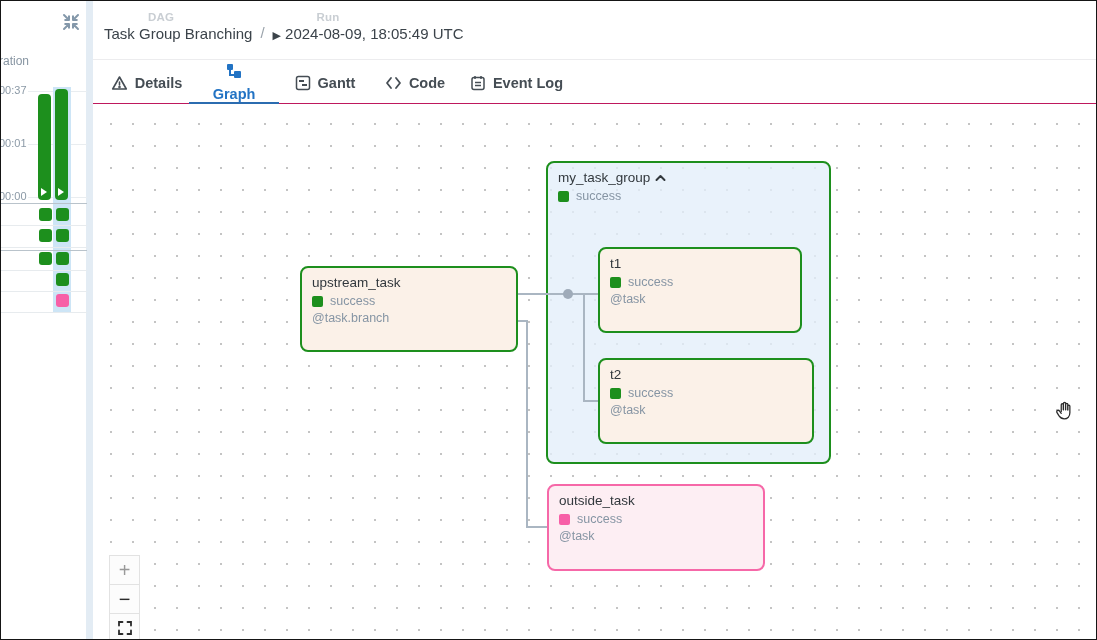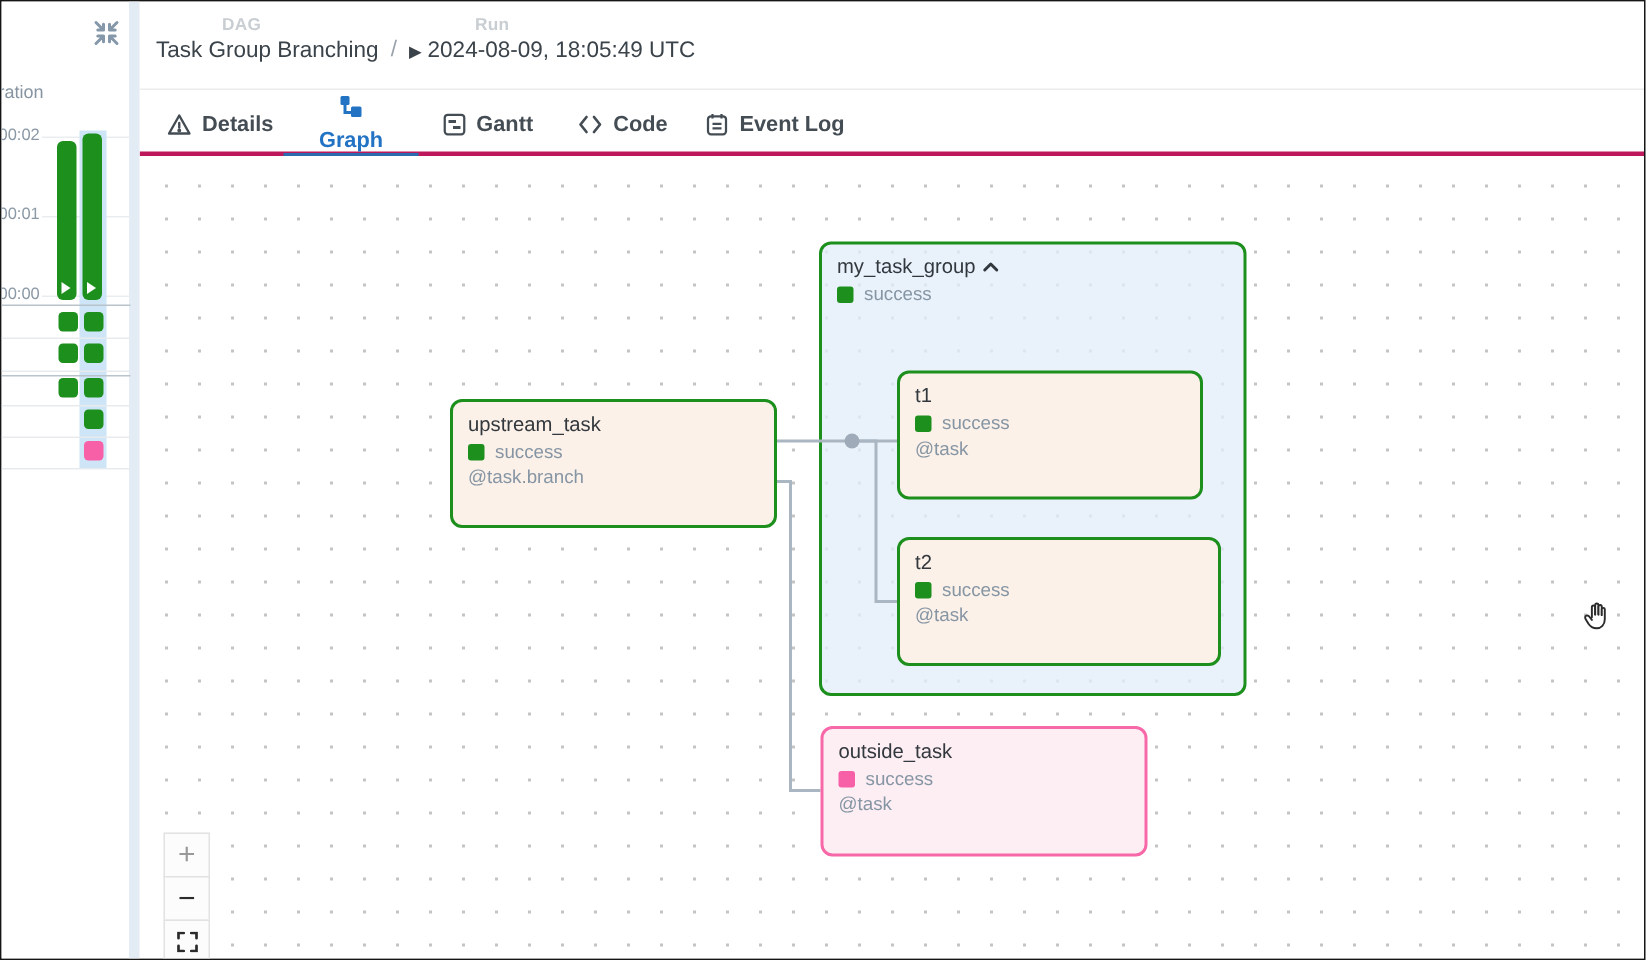--- a/index.html
+++ b/index.html
@@ -30,21 +30,21 @@
   
   .header { position: absolute; left: 92px; top: 0; right: 0; height: 59px; background: #fff; border-bottom: 1px solid #ececee; }
   .crumbs { display: flex; align-items: flex-end; padding: 10px 0 0 11px; gap: 8px; }
   .crumb-col { display: flex; flex-direction: column; gap: 2px; }
   .crumb-label { font-size: 11.5px; font-weight: bold; color: #c9ced3; letter-spacing: .2px; padding-left: 44px; }
   .crumb-value { font-size: 15px; font-weight: normal; color: #3b434a; white-space: nowrap; }
   .crumb-sep { font-size: 15px; color: #9aa3ab; padding-bottom: 1px; }
   .run-marker { font-size: 11px; color: #3b434a; margin-right: 4px; }
 
   
-  .tabbar { position: absolute; left: 92px; top: 60px; right: 0; height: 43px; background: #fff; border-bottom: 3px solid #be185d; }
+  .tabbar { position: absolute; left: 92px; top: 60px; right: 0; height: 43px; background: #fff; border-bottom: 1px solid #be185d; }
   .tab { position: absolute; top: 0; height: 43px; display: flex; align-items: center; justify-content: center; gap: 7px;
          font-size: 14.5px; font-weight: bold; color: #454d54; cursor: pointer; }
   .tab.active { color: #2273c4; flex-direction: column; }
   .tab.active::after { content: ""; position: absolute; left: 0; right: 0; bottom: -1px; height: 3px; background: #2b6cb0; }
   .tab svg { display: block; }
 
   
   .canvas {
     position: absolute; left: 92px; top: 103px; right: 0; bottom: 0; background: #fff; overflow: hidden;
     background-image: radial-gradient(circle, #c4c4c4 1.1px, transparent 1.1px);
@@ -83,21 +83,21 @@
         <path d="M4 18 L9 13 M9 13 H5.2 M9 13 V16.8"></path>
         <path d="M18 18 L13 13 M13 13 H16.8 M13 13 V16.8"></path>
       </svg>
     </div>
 
     <div class="duration-label">ration</div>
 
     <div class="gridline" style="top:90px"></div>
     <div class="gridline" style="top:143px"></div>
     <div class="gridline" style="top:196px"></div>
-    <div class="tick" style="top:83px">00:02</div>
+    <div class="tick" style="top:83px">00:37</div>
     <div class="tick" style="top:136px">00:01</div>
     <div class="tick" style="top:189px">00:00</div>
 
     <div class="hl-col"></div>
 
     <div class="bar" style="left: 37px; top: 93px; height: 106px; background-color: rgb(29, 143, 29);">
       <span class="play-icon"></span>
     </div>
     <div class="bar" style="left: 54px; top: 88px; height: 111px; background-color: rgb(29, 143, 29);">
       <span class="play-icon"></span>

